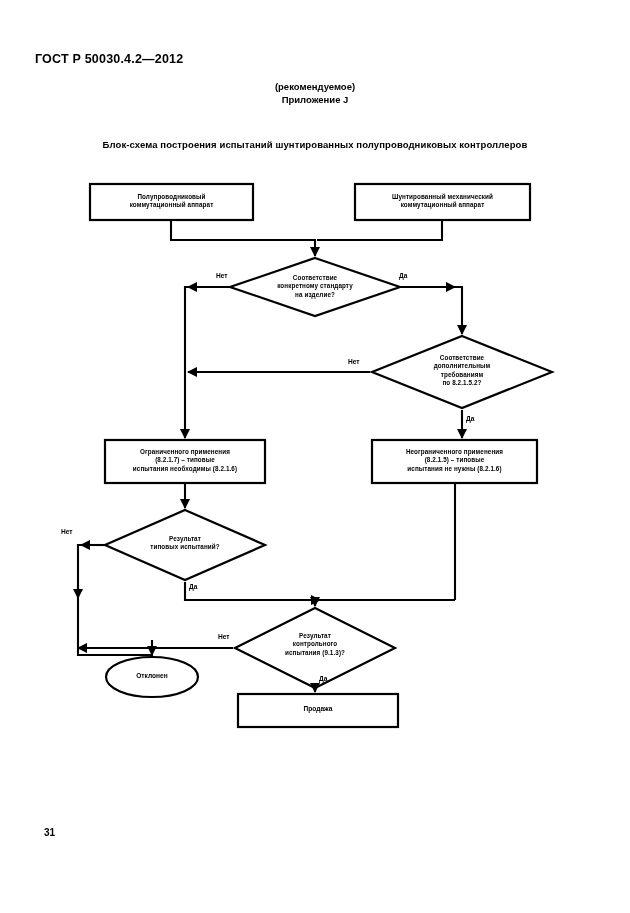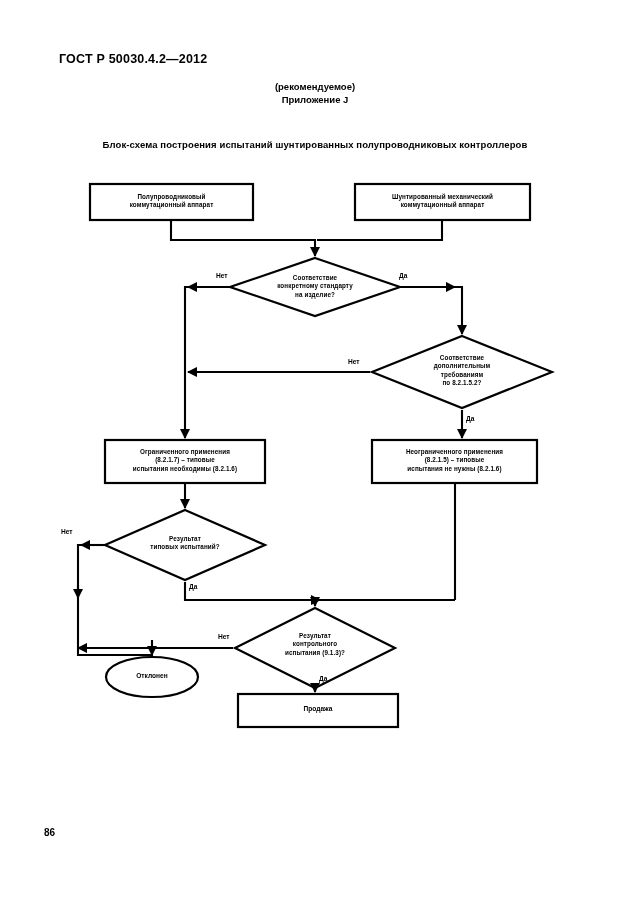--- a/index.html
+++ b/index.html
@@ -20,21 +20,20 @@
     overflow: hidden;
   }
   .std-header {
     position: absolute;
     left: 35px;
     top: 52px;
     font-size: 12.5px;
     font-weight: bold;
     letter-spacing: 0.2px;
     white-space: nowrap;
-    margin-left: 24px;
   }
   .annex-block {
     position: absolute;
     left: 0;
     top: 80px;
     width: 630px;
     text-align: center;
     font-size: 9.5px;
     font-weight: bold;
     line-height: 13px;
@@ -245,15 +244,15 @@
     <div class="edge-label" style="left:61px; top:528px;">Нет</div>
 
     <div class="edge-label" style="left:189px; top:583px;">Да</div>
 
     <div class="edge-label" style="left:218px; top:633px;">Нет</div>
 
     <div class="edge-label" style="left:319px; top:675px;">Да</div>
 
   </div>
 
-  <div class="page-number">86</div>
+  <div class="page-number">31</div>
 
 </div>
 
 </body></html>

